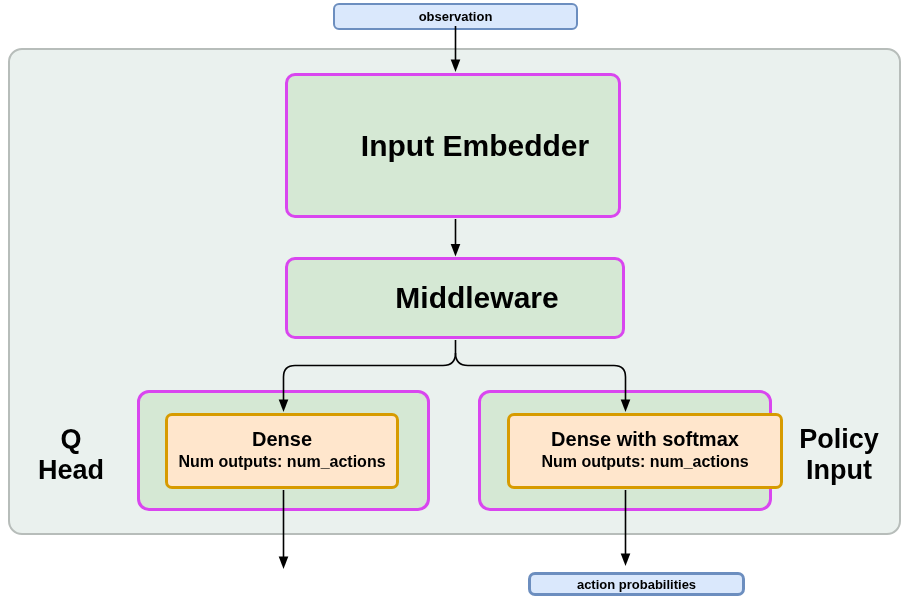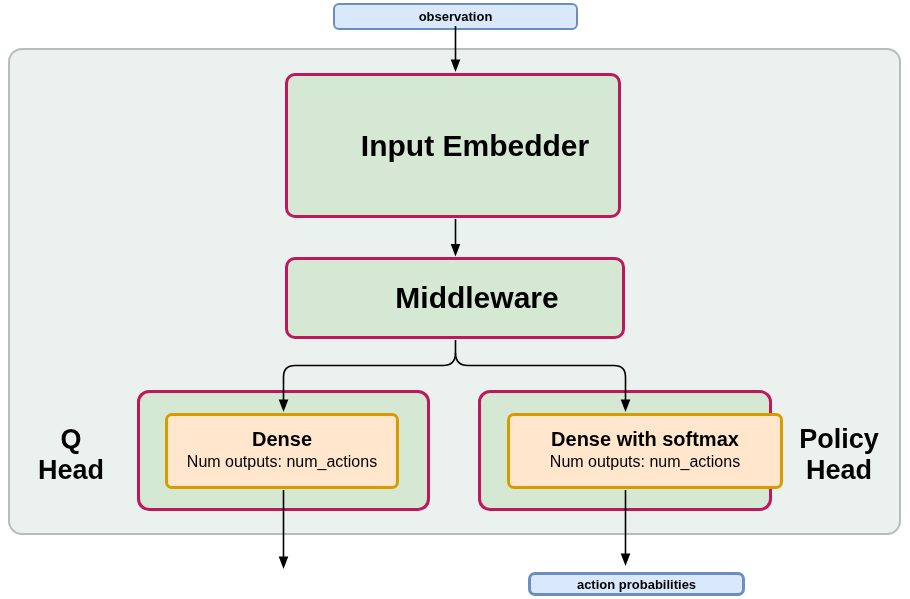--- a/index.html
+++ b/index.html
@@ -14,31 +14,31 @@
     font-weight:bold;font-size:13px;
   }
   .io.thick{border-width:3px;border-radius:7px;}
   
   #network-container{
     position:absolute;left:8px;top:48px;width:893px;height:487px;box-sizing:border-box;
     background:#eaf1ee;border:2px solid #b7bdba;border-radius:14px;
   }
   
   .green{
-    background:#d5e8d4;border:3px solid #be185d;border-radius:10px;padding-left:44px;
+    background:#d5e8d4;border:3px solid #d946ef;border-radius:10px;padding-left:44px;
   }
   .big-label{font-weight:bold;font-size:30px;}
   .head-container{border-radius:12px;}
   
   .orange{
     background:#ffe6cc;border:3px solid #d79b00;border-radius:7px;
     flex-direction:column;gap:7px;
   }
   .orange .t{font-weight:bold;font-size:20px;line-height:15px;}
-  .orange .s{font-weight:normal;font-size:16px;line-height:16px;}
+  .orange .s{font-weight:bold;font-size:16px;line-height:16px;}
   
   .side-label{
     position:absolute;font-weight:bold;font-size:27px;line-height:31px;
     text-align:center;white-space:pre-line;
   }
   
   #connectors{position:absolute;left:0;top:0;width:910px;height:599px;pointer-events:none;z-index:5;}
   #connectors path,#connectors line{stroke:#000;stroke-width:1.6;fill:none;}
   #connectors polygon{fill:#000;stroke:none;}
 </style>
@@ -59,21 +59,21 @@
 Head</div>
 
   <div class="node green head-container" style="left:137px;top:390px;width:293px;height:121px;"></div>
 
   <div class="node orange" style="left:165px;top:413px;width:234px;height:76px;">
     <div class="t">Dense</div>
     <div class="s">Num outputs: num_actions</div>
   </div>
 
   <div class="side-label" style="left:780px;top:424px;width:118px;">Policy
-Head</div>
+Input</div>
 
   <div class="node green head-container" style="left:478px;top:390px;width:294px;height:121px;"></div>
 
   <div class="node orange" style="left:507px;top:413px;width:276px;height:76px;">
     <div class="t">Dense with softmax</div>
     <div class="s">Num outputs: num_actions</div>
   </div>
 
 
   <div class="node io thick" style="left:528px;top:572px;width:217px;height:24px;">action probabilities</div>

